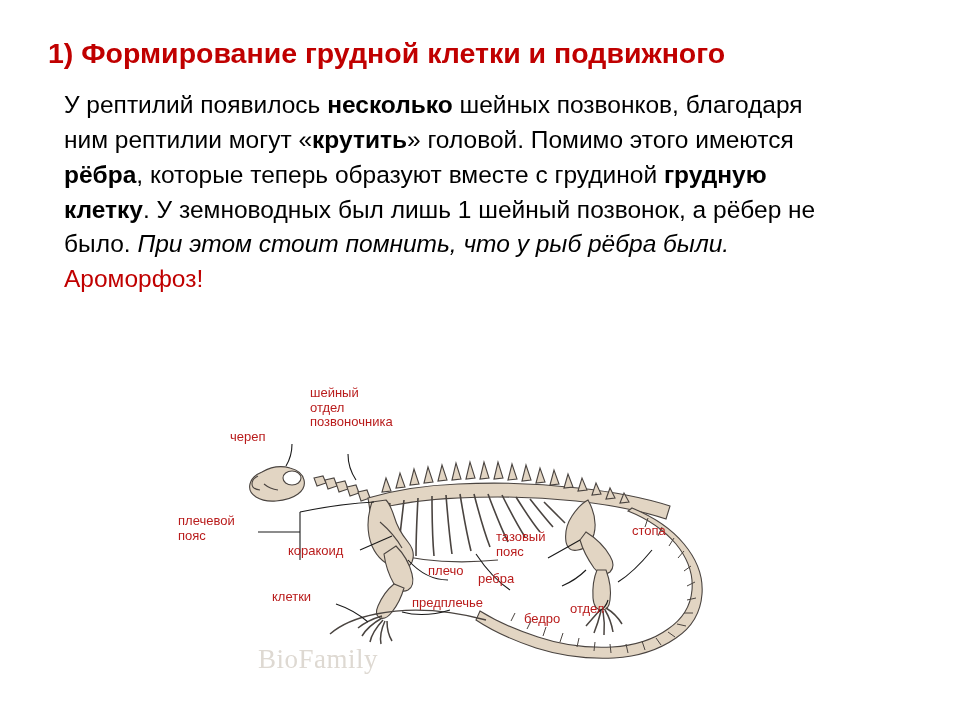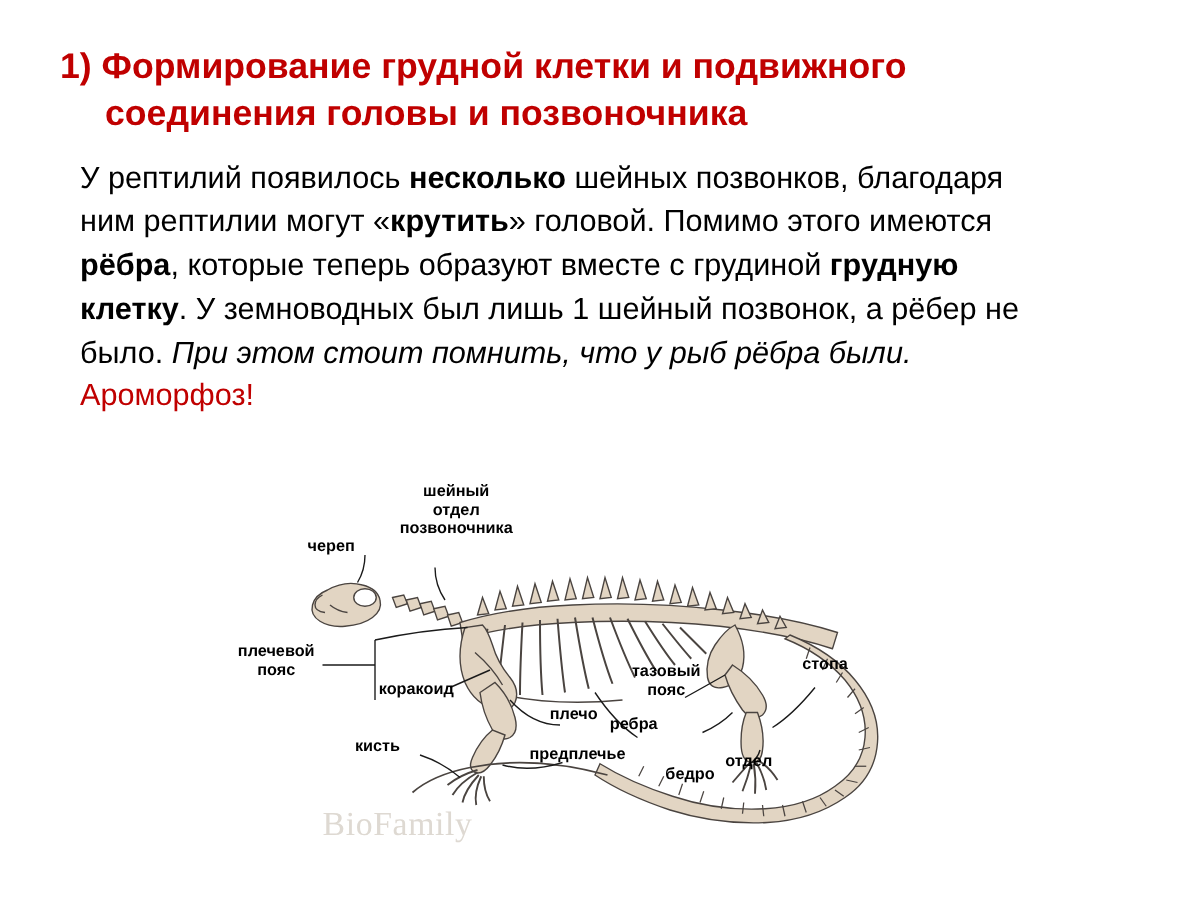--- a/index.html
+++ b/index.html
@@ -60,35 +60,33 @@
     top: 272px;
     font-size: 27px;
     color: #ded9d2;
     letter-spacing: 0.5px;
     font-family: "Liberation Serif", serif;
   }
   .fig-label {
     position: absolute;
     font-family: "Liberation Sans", sans-serif;
     font-size: 13px;
-    font-weight: bold;
-    color: #000000;
+    font-weight: normal;
+    color: #b91c1c;
     line-height: 1.12;
     white-space: pre-line;
-    text-align: center;
   }
 </style>
 </head>
 <body>
 
 <div class="slide">
 
   <h1 class="title">
     <span>1) Формирование грудной клетки и подвижного</span>
-    <span class="line2">соединения головы и позвоночника</span>
   </h1>
 
   <p class="body-text">
     <span>У рептилий появилось </span><b>несколько</b><span> шейных позвонков, благодаря ним рептилии могут «</span><b>крутить</b><span>» головой. Помимо этого имеются </span><b>рёбра</b><span>, которые теперь образуют вместе с грудиной </span><b>грудную клетку</b><span>. У земноводных был лишь 1 шейный позвонок, а рёбер не было. </span><i>При этом стоит помнить, что у рыб рёбра были. </i><span class="accent-red">Ароморфоз</span><span class="accent-red">!</span>
   </p>
 
   <div class="figure">
 
     <svg width="960" height="348" viewBox="0 0 960 348">
       <g fill="#e2d5c3" stroke="#4a4440" stroke-width="1.1">
@@ -220,21 +218,21 @@
       </g>
     </svg>
 
     <div class="fig-label" style="left:310px; top:14px; width:110px;">шейный
 отдел
 позвоночника</div>
     <div class="fig-label" style="left:230px; top:58px; width:70px;">череп</div>
     <div class="fig-label" style="left:178px; top:142px; width:86px;">плечевой
 пояс</div>
     <div class="fig-label" style="left:288px; top:172px; width:90px;">коракоид</div>
-    <div class="fig-label" style="left:272px; top:218px; width:60px;">кисть</div>
+    <div class="fig-label" style="left:272px; top:218px; width:60px;">клетки</div>
     <div class="fig-label" style="left:428px; top:192px; width:62px;">плечо</div>
     <div class="fig-label" style="left:412px; top:224px; width:100px;">предплечье</div>
     <div class="fig-label" style="left:478px; top:200px; width:58px;">ребра</div>
     <div class="fig-label" style="left:496px; top:158px; width:74px;">тазовый
 пояс</div>
     <div class="fig-label" style="left:524px; top:204px; width:56px;margin-top:36px;">бедро</div>
     <div class="fig-label" style="left:570px; top:230px; width:58px;">отдел</div>
     <div class="fig-label" style="left:632px; top:152px; width:56px;">стопа</div>
 
     <div class="watermark">BioFamily</div>

